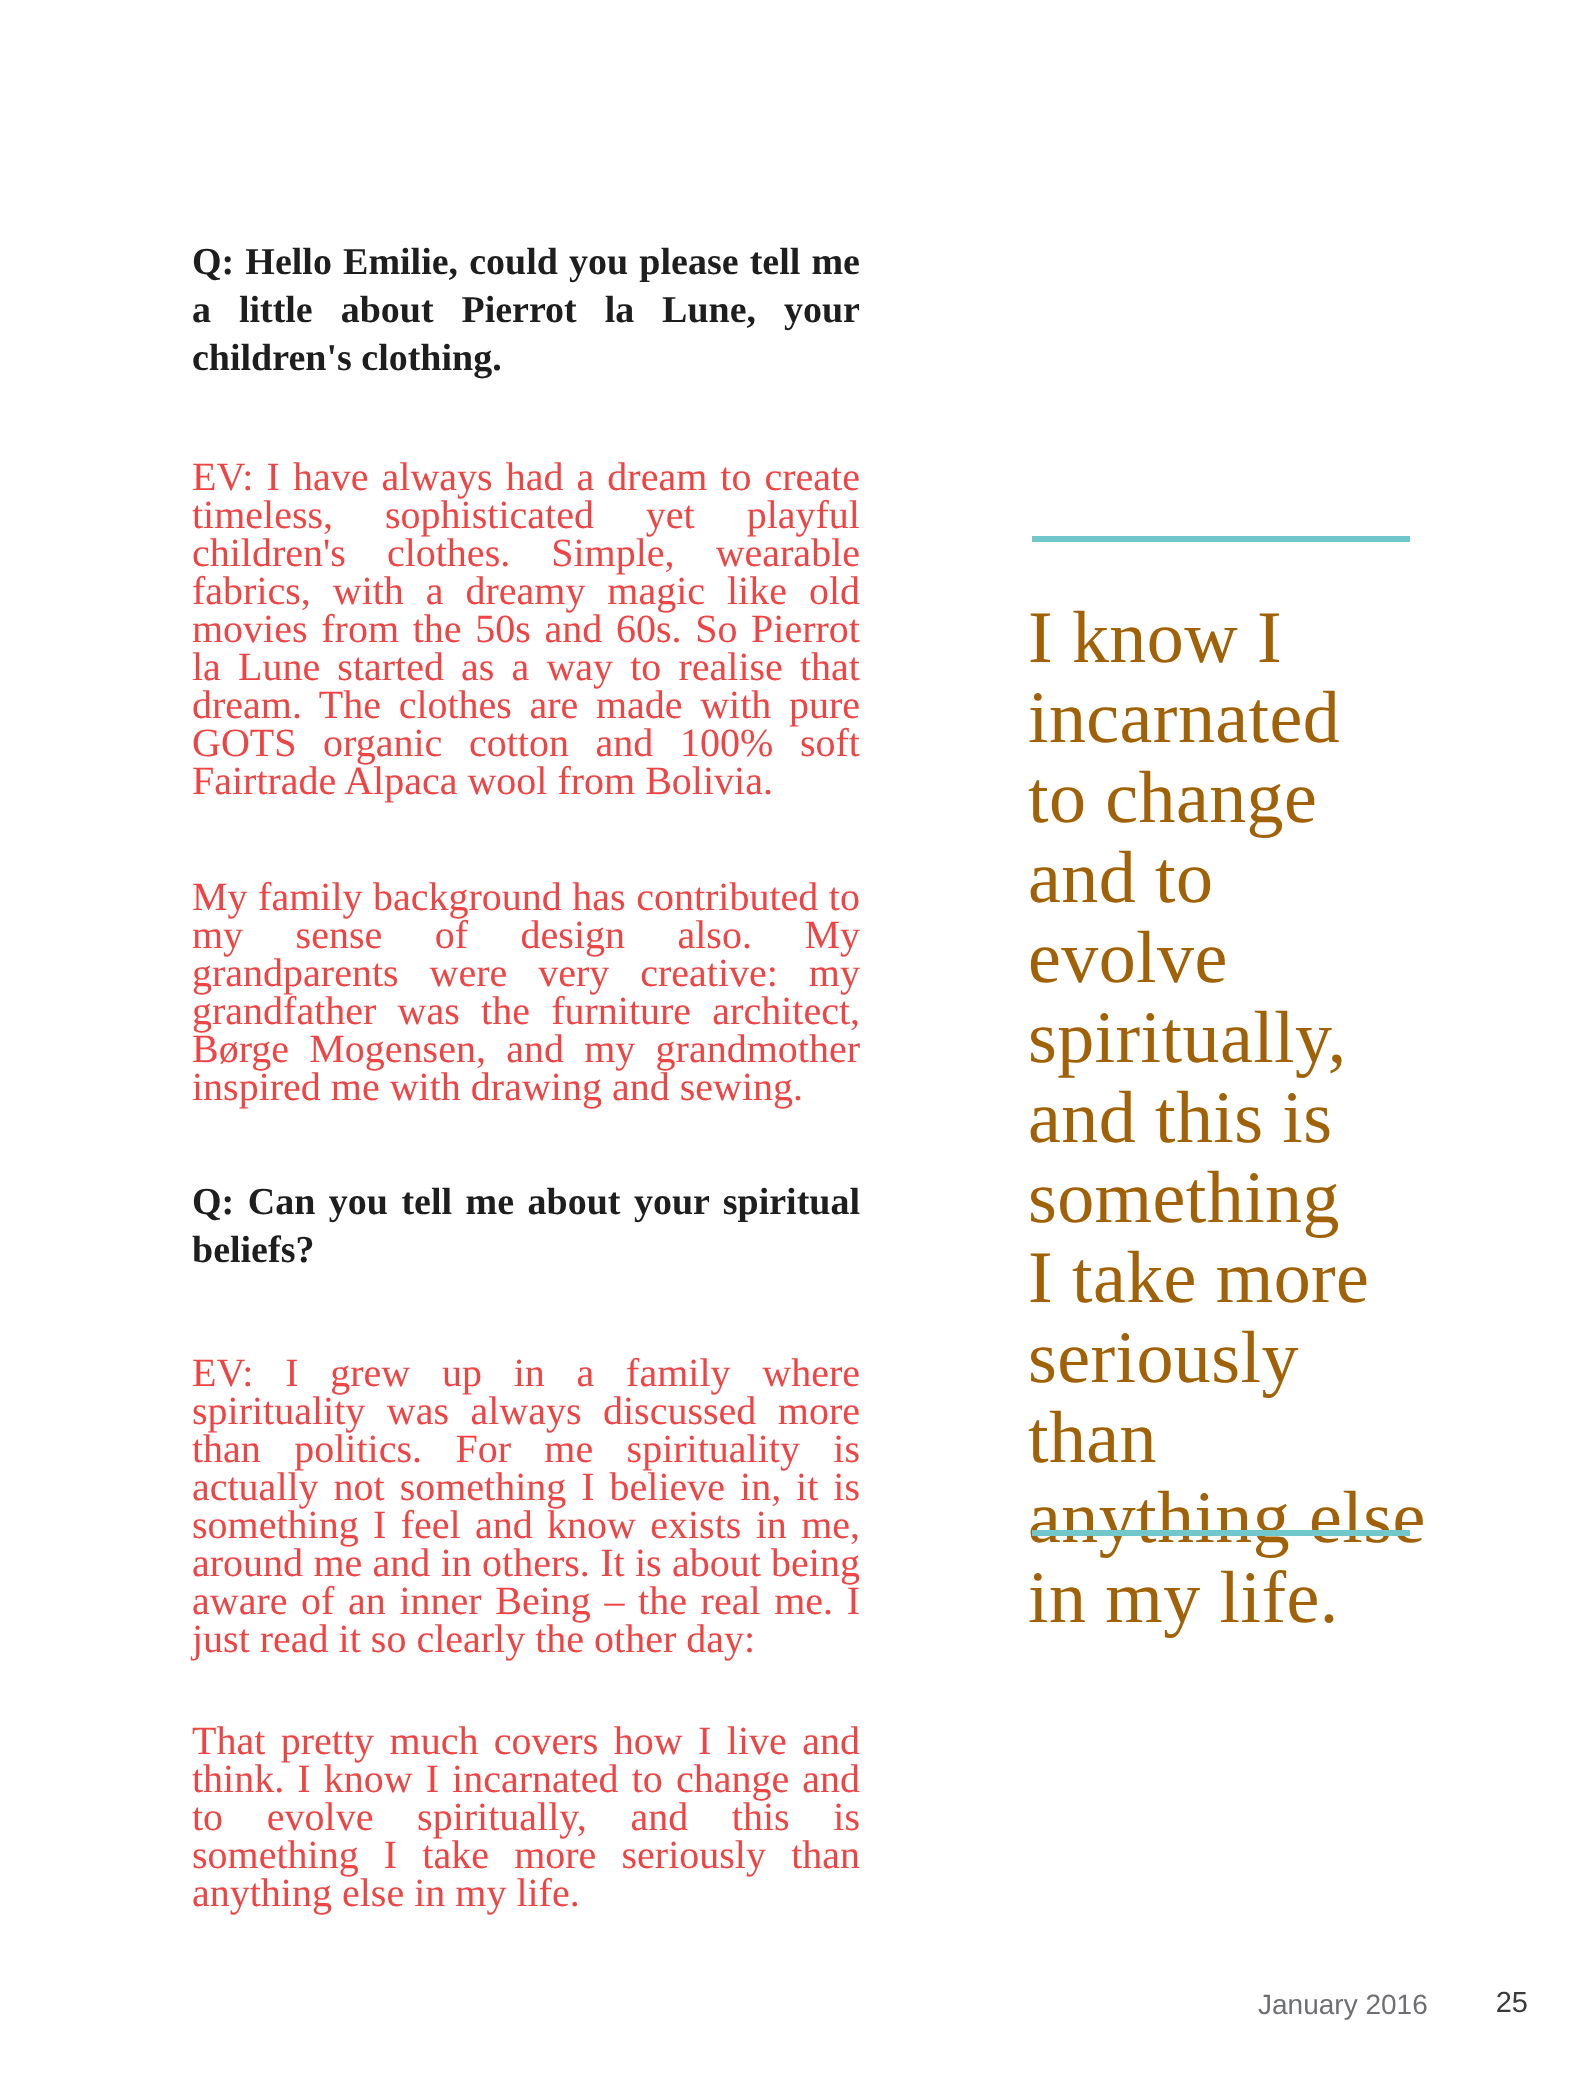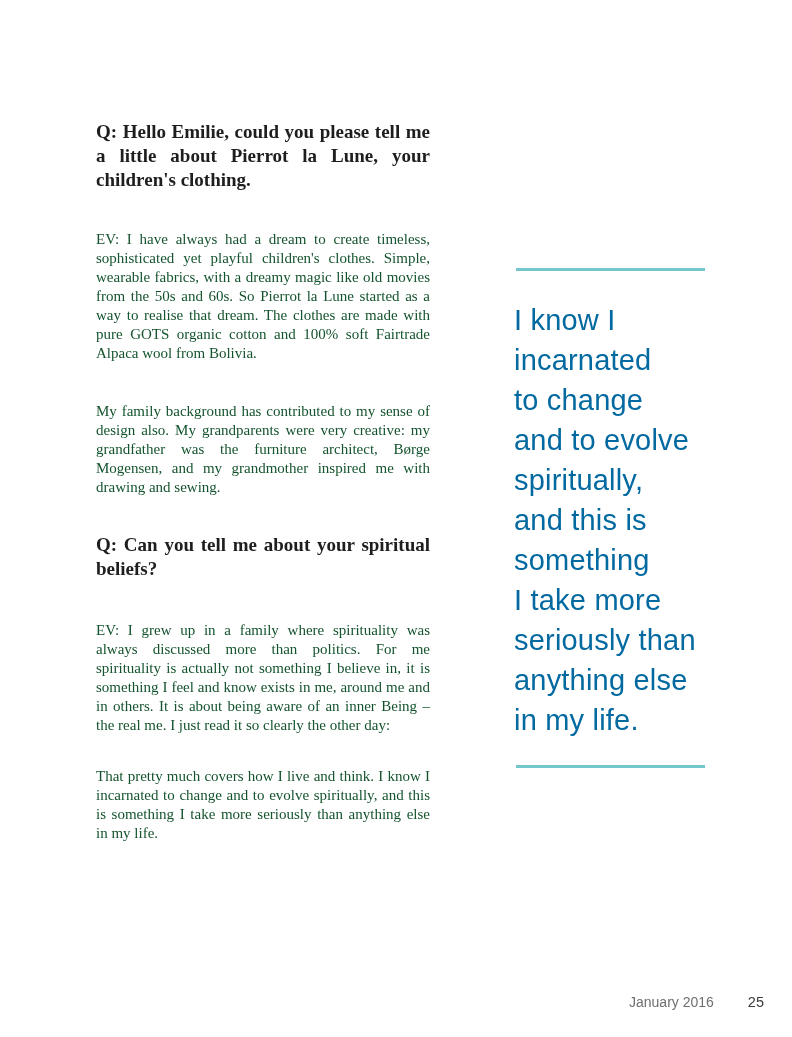--- a/index.html
+++ b/index.html
@@ -28,23 +28,23 @@
     font-family: "Liberation Serif", "DejaVu Serif", serif;
     font-weight: 700;
     font-size: 19px;
     line-height: 24px;
     color: #1e1e1e;
     text-align: justify;
   }
   .para {
     font-family: "Liberation Serif", "DejaVu Serif", serif;
     font-weight: 400;
-    font-size: 15px;
+    font-size: 20px;
     line-height: 19px;
-    color: #14532d;
+    color: #ef4444;
     text-align: justify;
   }
   .m-q1p1   { margin-top: 38px; }
   .m-p1p2   { margin-top: 39px; }
   .m-p2q2   { margin-top: 36px; }
   .m-q2p3   { margin-top: 40px; }
   .m-p3qt   { margin-top: 41px; }
   .m-qtp4   { margin-top: 32px; }
 
   
@@ -60,25 +60,25 @@
     margin-left: 2px;
     background: var(--accent, #72c7ca);
   }
   .rule-top { position: absolute; left: 0; top: 0; }
   .rule-bottom { position: absolute; left: 0; top: 497px; }
   .quote-text {
     position: absolute;
     left: 0;
     top: 32px;
     width: 200px;
-    font-family: Liberation Sans, sans-serif;
+    font-family: Liberation Serif, serif;
     font-weight: 300;
-    font-size: 29px;
+    font-size: 37px;
     line-height: 40px;
-    color: #0369a1;
+    color: #a16207;
     white-space: pre-line;
     letter-spacing: 0.2px;
   }
 
   
   .footer {
     position: absolute;
     right: 28px;
     top: 994px;
     display: flex;

